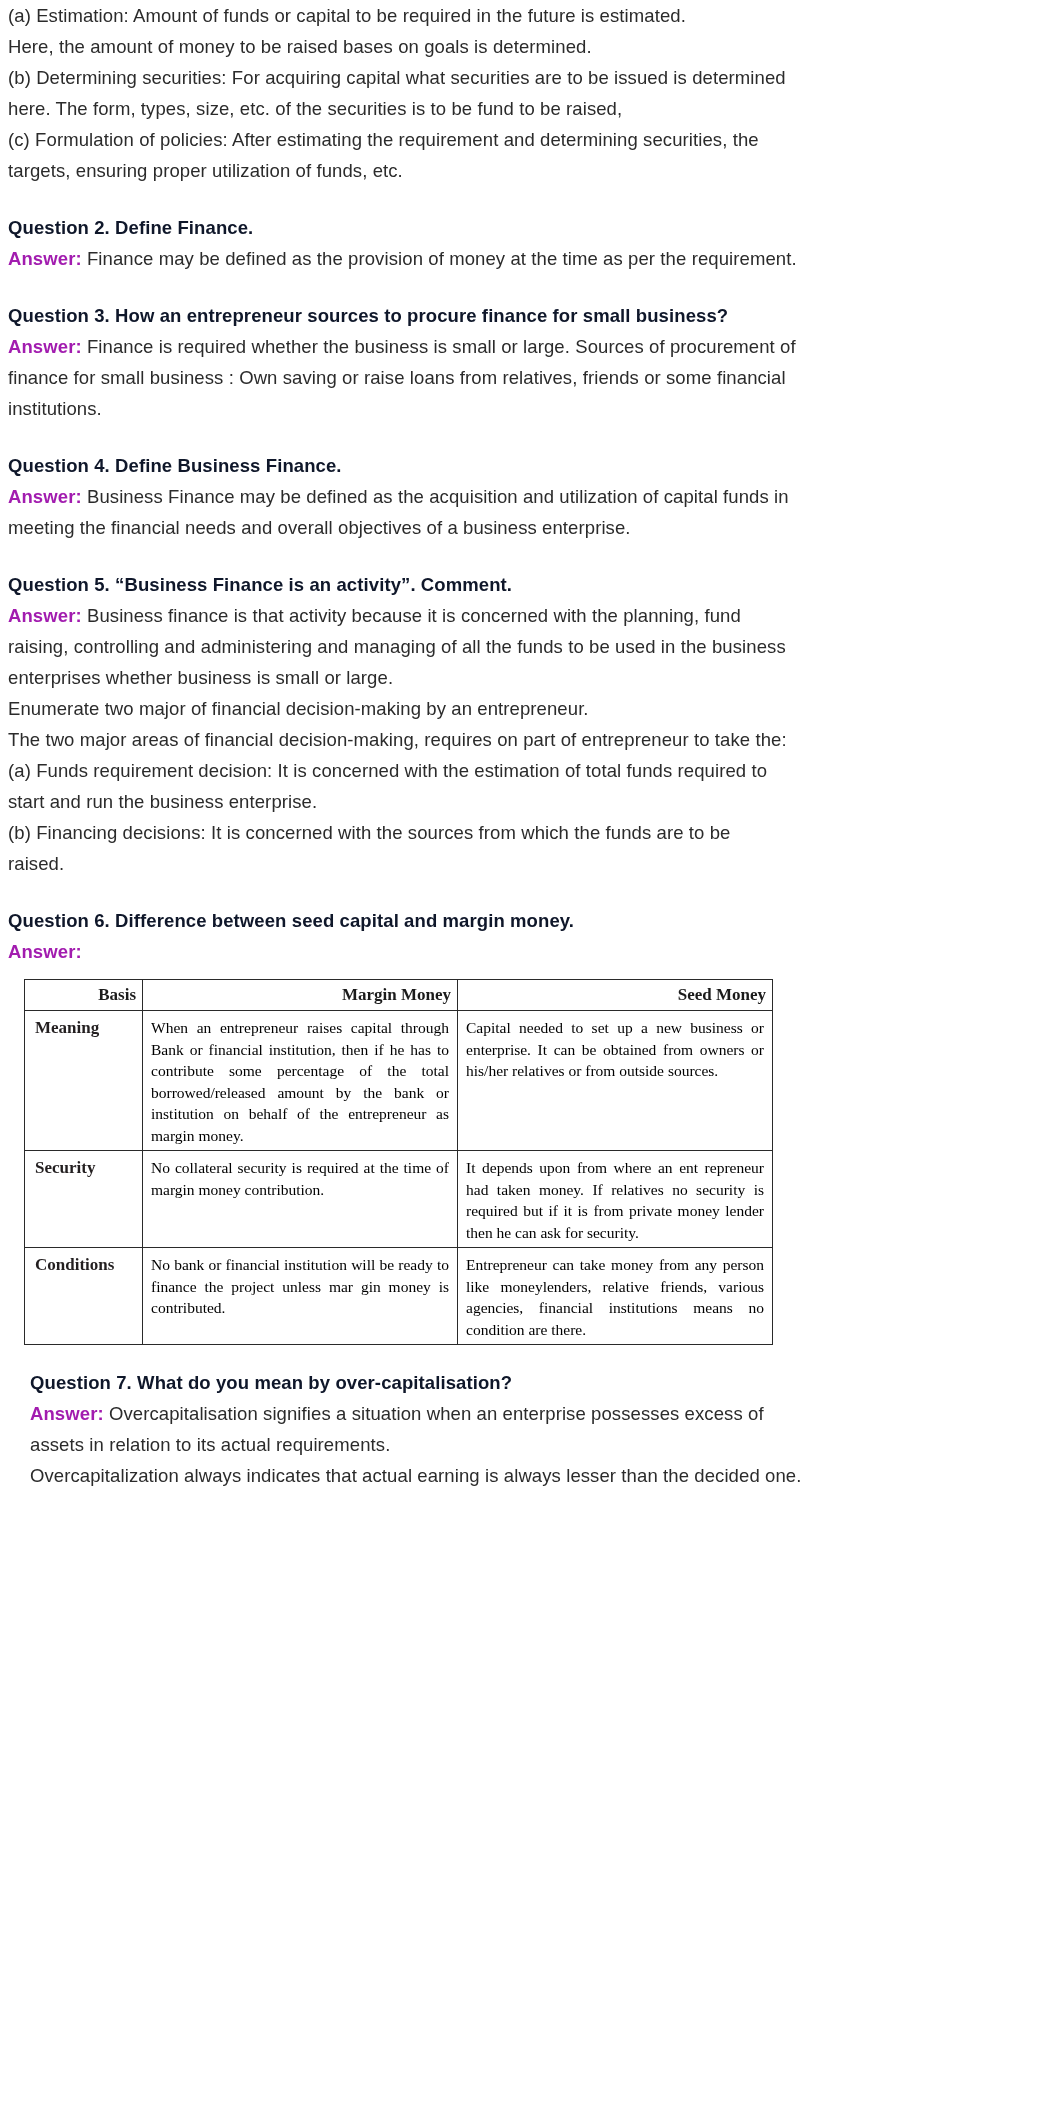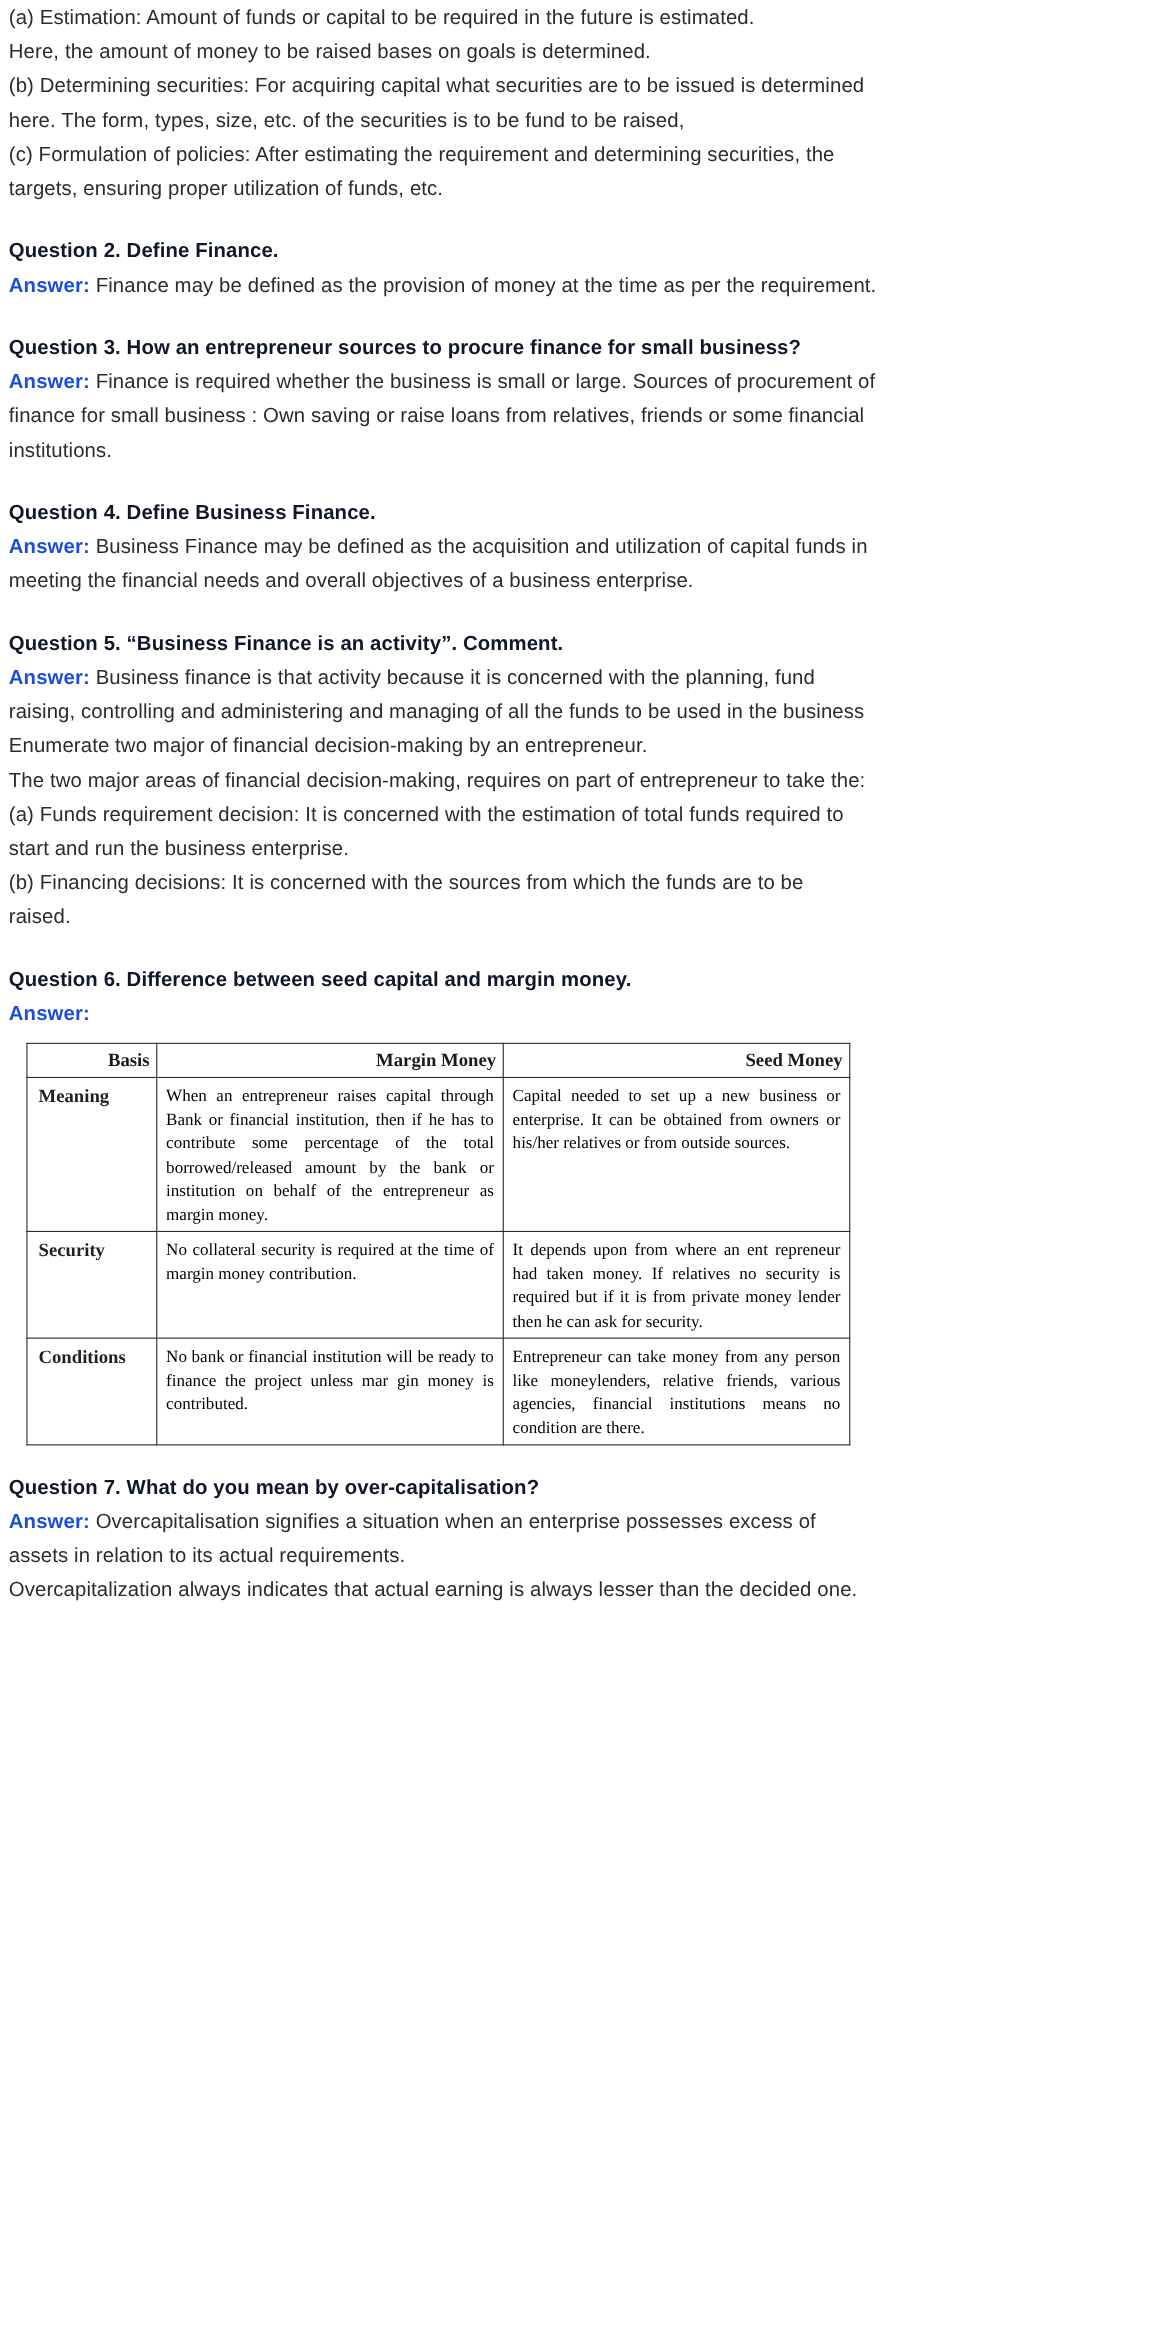--- a/index.html
+++ b/index.html
@@ -34,21 +34,21 @@
     letter-spacing: 0.1px;
   }
   .ans-line {
     font-size: 18.5px;
     line-height: 31px;
     color: #2b2b2b;
     margin: 0;
     letter-spacing: 0.1px;
   }
   .ans-label {
-    color: #1d4ed8;
+    color: #a21caf;
     font-weight: bold;
   }
   
   .tbl-wrap {
     margin-top: 12px;
     margin-bottom: 10px;
     padding-left: 16px;
   }
   table.cmp {
     border-collapse: collapse;
@@ -77,21 +77,21 @@
   }
   table.cmp td.cell {
     font-size: 15.5px;
     line-height: 21.5px;
     text-align: justify;
     color: #000000;
   }
   col.c1 { width: 118px; }
   col.c2 { width: 315px; }
   col.c3 { width: 315px; }
-  .tail-block { margin-top: 22px; }
+  .tail-block { margin-top: 22px; margin-left: 22px; }
 </style>
 </head>
 <body>
 
 <div class="page">
 
   <div>
     <p class="para">(a) Estimation: Amount of funds or capital to be required in the future is estimated.</p>
     <p class="para">Here, the amount of money to be raised bases on goals is determined.</p>
     <p class="para">(b) Determining securities: For acquiring capital what securities are to be issued is determined</p>
@@ -123,20 +123,21 @@
     <p class="ans-line"><span class="ans-label">Answer:</span> <span>Business Finance may be defined as the acquisition and utilization of capital funds in</span></p>
     <p class="ans-line">meeting the financial needs and overall objectives of a business enterprise.</p>
   </div>
 
   <div class="spacer-md"></div>
 
   <div>
     <p class="q-head">Question 5. “Business Finance is an activity”. Comment.</p>
     <p class="ans-line"><span class="ans-label">Answer:</span> <span>Business finance is that activity because it is concerned with the planning, fund</span></p>
     <p class="ans-line">raising, controlling and administering and managing of all the funds to be used in the business</p>
+    <p class="ans-line">enterprises whether business is small or large.</p>
     <p class="ans-line">Enumerate two major of financial decision-making by an entrepreneur.</p>
     <p class="ans-line">The two major areas of financial decision-making, requires on part of entrepreneur to take the:</p>
     <p class="ans-line">(a) Funds requirement decision: It is concerned with the estimation of total funds required to</p>
     <p class="ans-line">start and run the business enterprise.</p>
     <p class="ans-line">(b) Financing decisions: It is concerned with the sources from which the funds are to be</p>
     <p class="ans-line">raised.</p>
   </div>
 
   <div class="spacer-md"></div>
 

